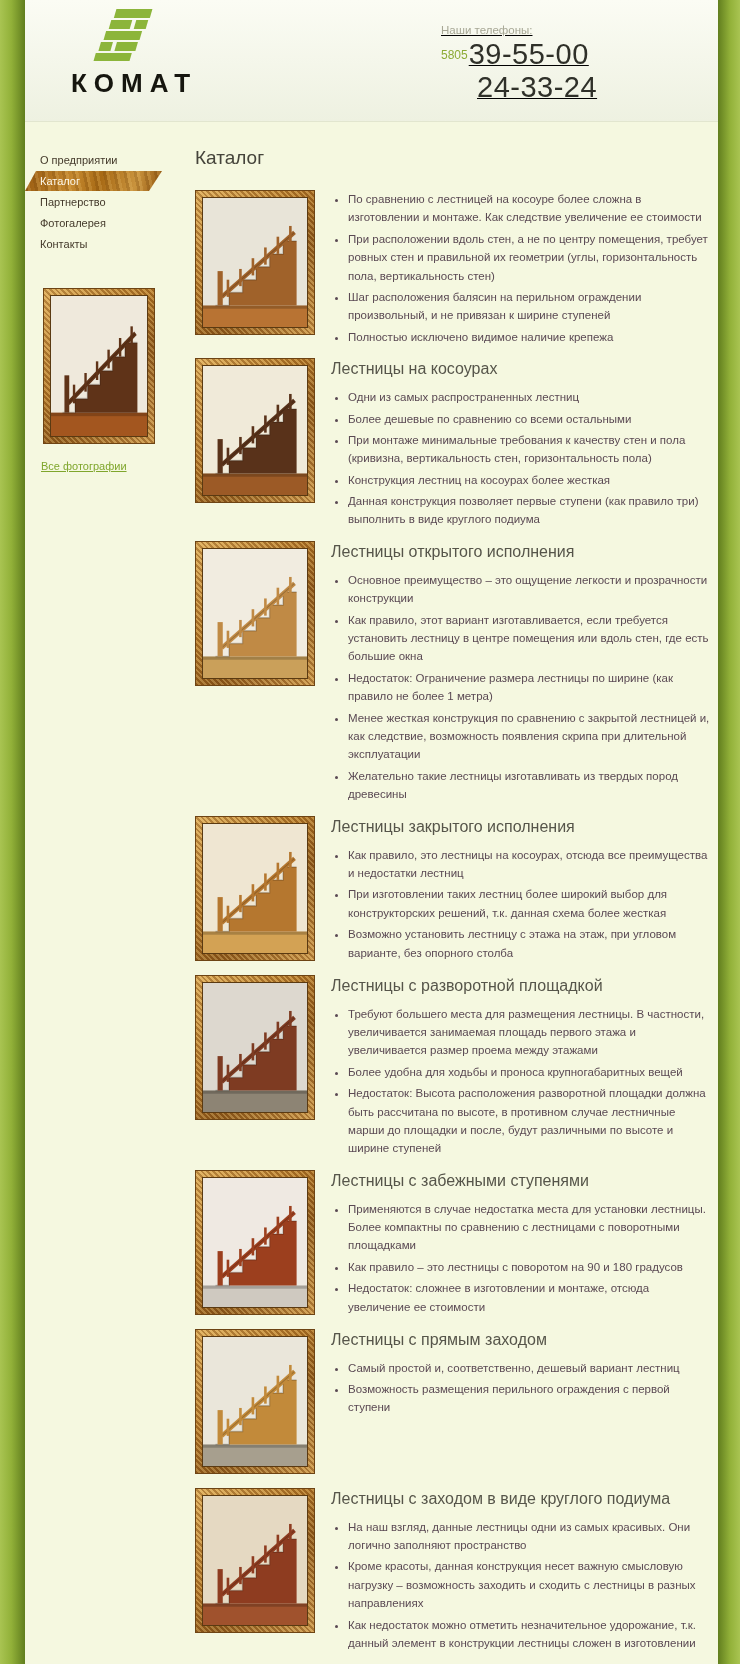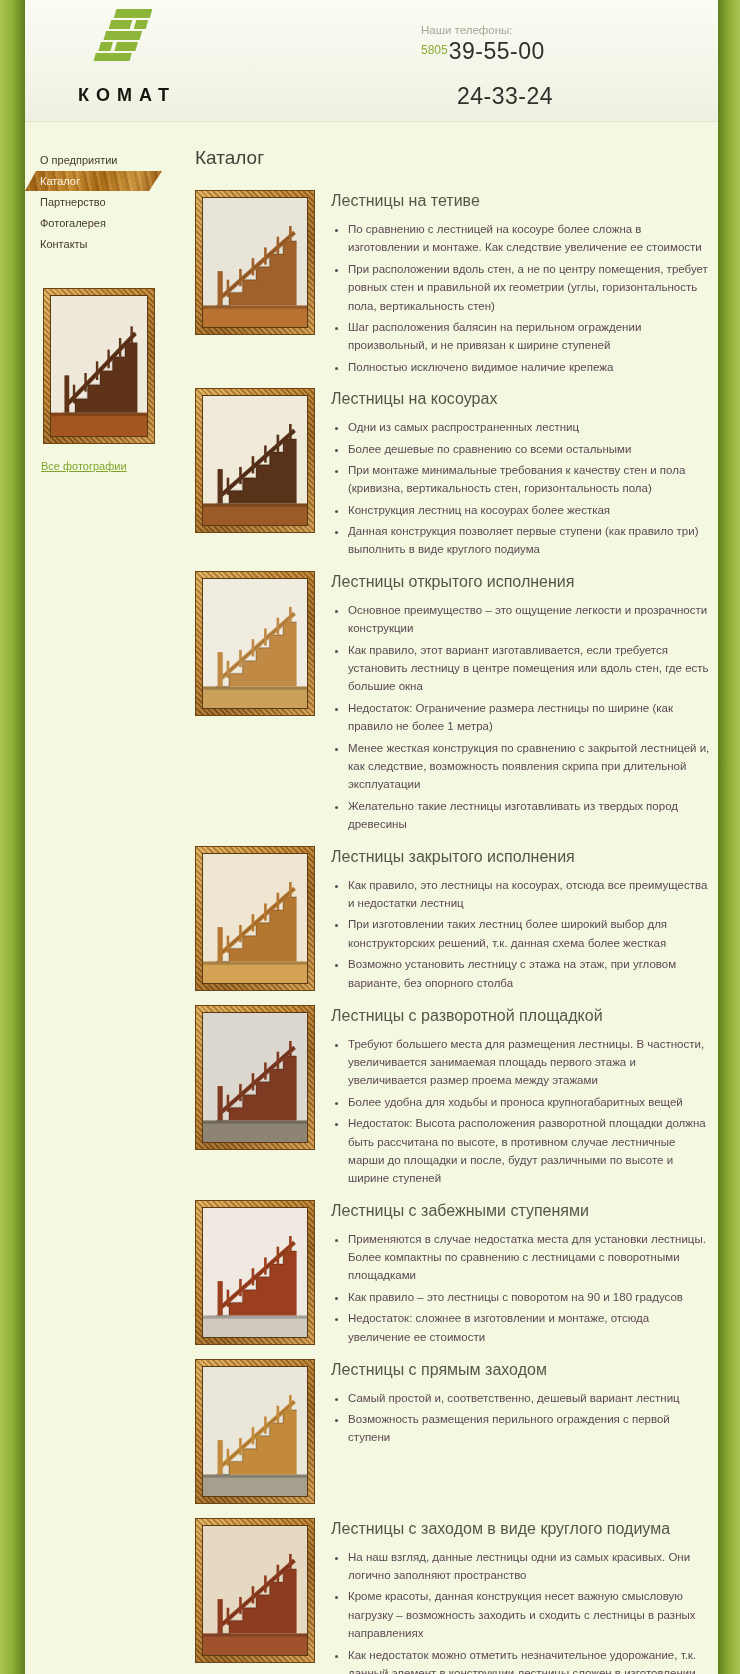--- a/index.html
+++ b/index.html
@@ -11,28 +11,28 @@
   }
   .page{position:relative;width:740px;min-height:1664px;background:#f5f8e0;}
   .strip{position:absolute;top:0;bottom:0;}
   .strip.left{left:0;width:25px;background:linear-gradient(to right,#a9c452,#92b139 45%,#617e1e);}
   .strip.right{right:0;width:22px;background:linear-gradient(to left,#a9c452,#92b139 45%,#617e1e);}
   .inner{margin:0 22px 0 25px;position:relative;min-height:1664px;display:flex;flex-direction:column;}
 
   
   .site-header{height:121px;background:linear-gradient(#fbfcf4,#eef1e1);border-bottom:1px solid #e2e6cf;position:relative;flex:none;}
   .logo{position:absolute;left:40px;top:7px;width:118px;text-align:center;cursor:pointer;}
-  .logo-text{font-size:18px;font-weight:bold;letter-spacing:7px;color:#16160f;margin-top:18px;padding-left:6px;}
+  .logo-text{font-size:26px;font-weight:bold;letter-spacing:7px;color:#16160f;margin-top:1px;padding-left:6px;}
   .tagline{position:absolute;left:170px;top:33px;width:220px;font-size:15px;line-height:1.55;color:#23231d;}
-  .phones{position:absolute;left:396px;top:24px;}
+  .phones{position:absolute;left:416px;top:24px;text-decoration:underline;}
   .phones-label{font-size:11.5px;color:#a7a795;}
   .phone-line{white-space:nowrap;margin-top:2px;}
   .phone-prefix{display:inline-block;font-size:12px;color:#8cab35;transform:translateY(-5px);margin-right:1px;}
-  .phone-num{font-size:23px;color:#2f3029;letter-spacing:.5px;}
-  .phone-line.second{margin-left:36px;margin-top:18px;}
+  .phone-num{font-size:29px;color:#2f3029;letter-spacing:.5px;}
+  .phone-line.second{margin-left:36px;margin-top:0;}
 
   
   .main-area{display:flex;flex:1 0 auto;}
   .sidebar{width:170px;flex:none;}
   .content{flex:1;min-width:0;padding-right:6px;}
 
   
   .nav{list-style:none;margin:28px 0 0;padding:0;font-size:11px;}
   .nav li{padding:4px 0 4px 15px;margin-bottom:1px;color:#43392a;cursor:pointer;}
   .nav li.active{
@@ -162,21 +162,20 @@
                       <line x1="48" y1="72" x2="48" y2="56" stroke="#a0622a" stroke-width="2.5"></line>
                       <line x1="60" y1="62" x2="60" y2="46" stroke="#a0622a" stroke-width="2.5"></line>
                       <line x1="72" y1="52" x2="72" y2="36" stroke="#a0622a" stroke-width="2.5"></line>
                       <line x1="84" y1="42" x2="84" y2="26" stroke="#a0622a" stroke-width="2.5"></line>
     <rect x="14" y="68" width="5" height="32" fill="#a0622a"></rect>
   </svg>
                   </span>
       </span>
     </div>
     <div class="text">
-      <h2>Лестницы на тетиве</h2>
       <ul>
                   <li>По сравнению с лестницей на косоуре более сложна в изготовлении и монтаже. Как следствие увеличение ее стоимости</li>
                   <li>При расположении вдоль стен, а не по центру помещения, требует ровных стен и правильной их геометрии (углы, горизонтальность пола, вертикальность стен)</li>
                   <li>Шаг расположения балясин на перильном ограждении произвольный, и не привязан к ширине ступеней</li>
                   <li>Полностью исключено видимое наличие крепежа</li>
                 </ul>
     </div>
   </section>
             <section class="section">
     <div class="photo">

